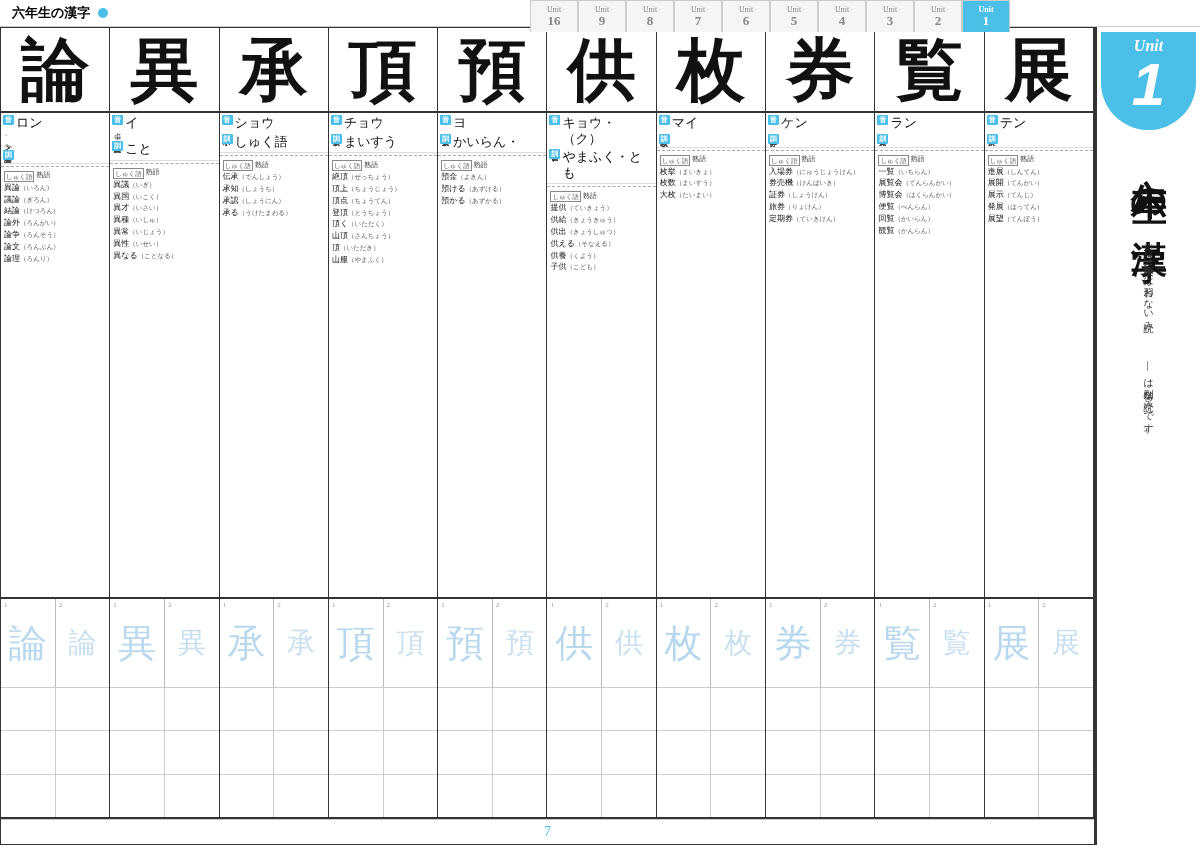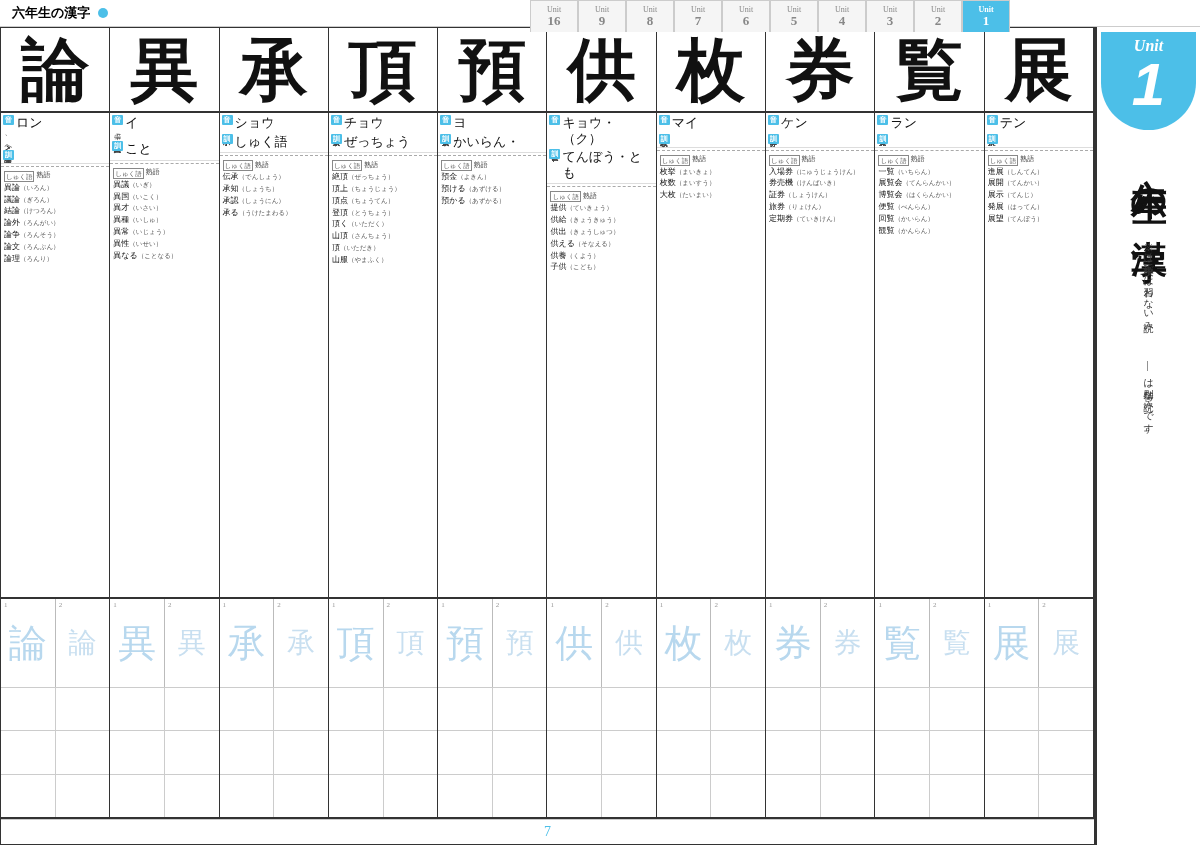--- a/index.html
+++ b/index.html
@@ -619,21 +619,21 @@
     <div class="kanji-big-box">頂</div>
 
     <div class="info-block">
       <div class="reading-row">
         <span class="badge-on">音</span>
         <span class="reading-val">チョウ</span>
       </div>
       <div class="stroke-vertical">丁丁丁了了了頁頁頂頂頂</div>
       <div class="reading-row" style="margin-top:1px;">
         <span class="badge-kun">訓</span>
-        <span class="reading-val">ぜっちょう</span>
+        <span class="reading-val">まいすう</span>
       </div>
     </div>
 
     <div class="dashed-divider"></div>
 
     <div class="jukugo-section">
       <div class="jukugo-header">
         <span class="jukugo-badge">しゅく語</span>
         <span style="font-size:7px;color:#333;">熟語</span>
       </div>
@@ -769,21 +769,21 @@
     <div class="kanji-big-box">供</div>
 
     <div class="info-block">
       <div class="reading-row">
         <span class="badge-on">音</span>
         <span class="reading-val">キョウ・（ク）</span>
       </div>
       <div class="stroke-vertical">亻亻亻仕仕仕供供供</div>
       <div class="reading-row" style="margin-top:1px;">
         <span class="badge-kun">訓</span>
-        <span class="reading-val">てんぼう・とも</span>
+        <span class="reading-val">やまふく・とも</span>
       </div>
     </div>
 
     <div class="dashed-divider"></div>
 
     <div class="jukugo-section">
       <div class="jukugo-header">
         <span class="jukugo-badge">しゅく語</span>
         <span style="font-size:7px;color:#333;">熟語</span>
       </div>

